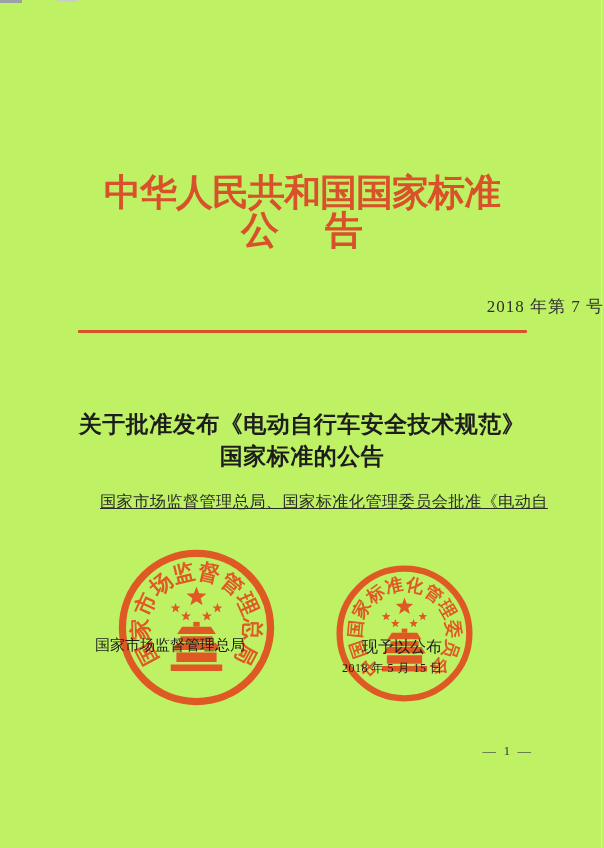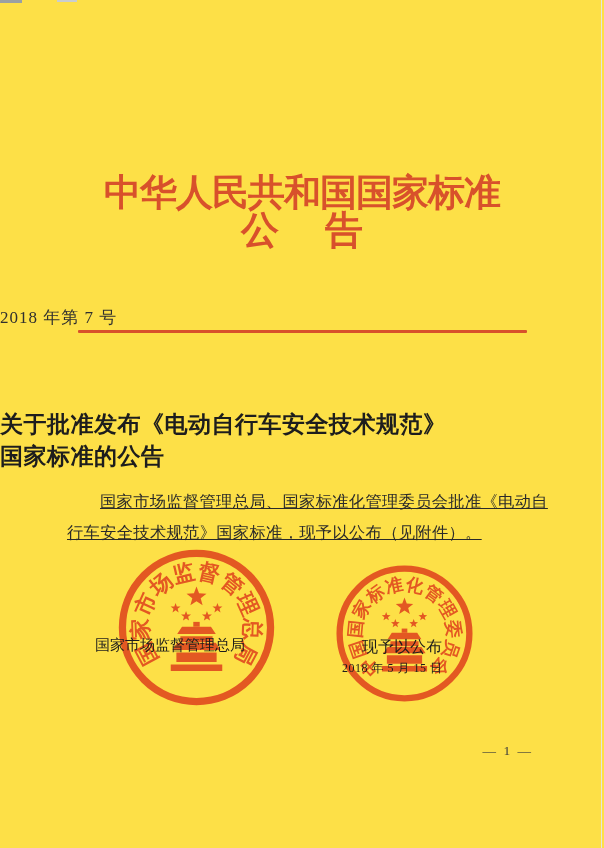--- a/index.html
+++ b/index.html
@@ -22,30 +22,31 @@
     font-size:37px;font-weight:bold;letter-spacing:-1px;
     color:var(--accent,#d8512b);
   }
   .masthead-title2{
     position:absolute;top:205px;left:0;width:100%;
     display:flex;justify-content:center;gap:46px;
     font-size:38px;font-weight:bold;
     color:var(--accent,#d8512b);
   }
   .issue-number{
-    position:absolute;top:306px;left:0;width:100%;
-    text-align:left;
+    position:absolute;top:295px;left:0;width:100%;
+    text-align:right;
     font-size:17px;color:#2f2f2f;letter-spacing:1px;
   }
   .masthead-rule{
     position:absolute;top:330px;left:78px;width:449px;height:3px;
     background:var(--accent,#d8512b);border:none;margin:0;border-radius:1px;
   }
   .heading{
     position:absolute;top:390px;left:0;width:100%;
+    text-align:center;
     font-size:23px;font-weight:bold;color:#1d1d1d;
     line-height:32px;letter-spacing:0.5px;
   }
   .body-par{
     position:absolute;top:487px;left:67px;width:475px;
     font-size:16.2px;line-height:30.5px;color:#2a2a2a;
     letter-spacing:0.4px;margin:0;text-decoration:underline;
   }
   .body-par .line{display:block;white-space:nowrap;}
   .body-par .line.indent{text-indent:33px;}
@@ -63,21 +64,21 @@
 
   .page-number{
     position:absolute;top:743px;left:0;width:533px;
     text-align:right;
     font-size:13.5px;color:#3c3c3c;letter-spacing:2px;
   }
 </style>
 </head>
 <body>
 
-<div class="page" style="background: #fde047;">
+<div class="page" style="background: #bef264;">
 
   <div class="artifact artifact-a"></div>
   <div class="artifact artifact-b"></div>
   <div class="artifact edge-line"></div>
 
   <h1 class="masthead-title">中华人民共和国国家标准</h1>
 
   <div class="masthead-title2">
     <span>公</span>
     <span>告</span>
@@ -87,21 +88,20 @@
 
   <div class="masthead-rule"></div>
 
   <h2 class="heading">
     <span class="line" style="display:block">关于批准发布《电动自行车安全技术规范》</span>
     <span class="line" style="display:block">国家标准的公告</span>
   </h2>
 
   <p class="body-par">
     <span class="line indent">国家市场监督管理总局、国家标准化管理委员会批准《电动自</span>
-    <span class="line">行车安全技术规范》国家标准，现予以公布（见附件）。</span>
   </p>
 
   <div class="seal seal-left">
       <svg viewBox="0 0 200 200">
         <circle cx="100" cy="100" r="92" fill="none" stroke="#e24e20" stroke-width="9"></circle>
         <g>
           <text transform="translate(38.2 132.9) rotate(-118.0)" fill="#e24e20" font-size="27" font-weight="bold" text-anchor="middle" dy="0.35em">国</text>
           <text transform="translate(30.0 102.2) rotate(-91.8)" fill="#e24e20" font-size="27" font-weight="bold" text-anchor="middle" dy="0.35em">家</text>
           <text transform="translate(36.3 71.0) rotate(-65.6)" fill="#e24e20" font-size="27" font-weight="bold" text-anchor="middle" dy="0.35em">市</text>
           <text transform="translate(55.6 45.9) rotate(-39.3)" fill="#e24e20" font-size="27" font-weight="bold" text-anchor="middle" dy="0.35em">场</text>

